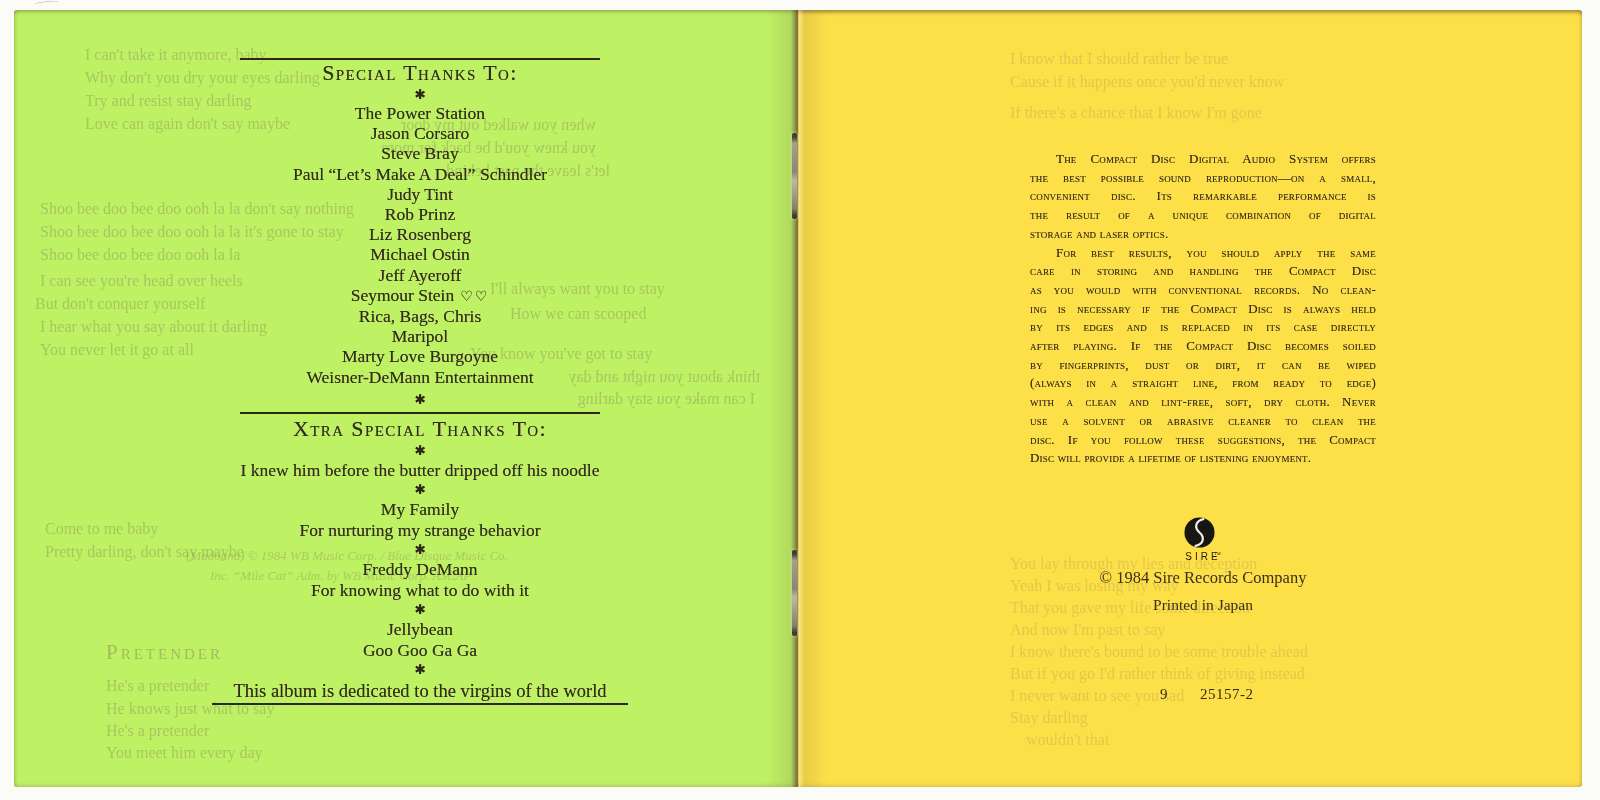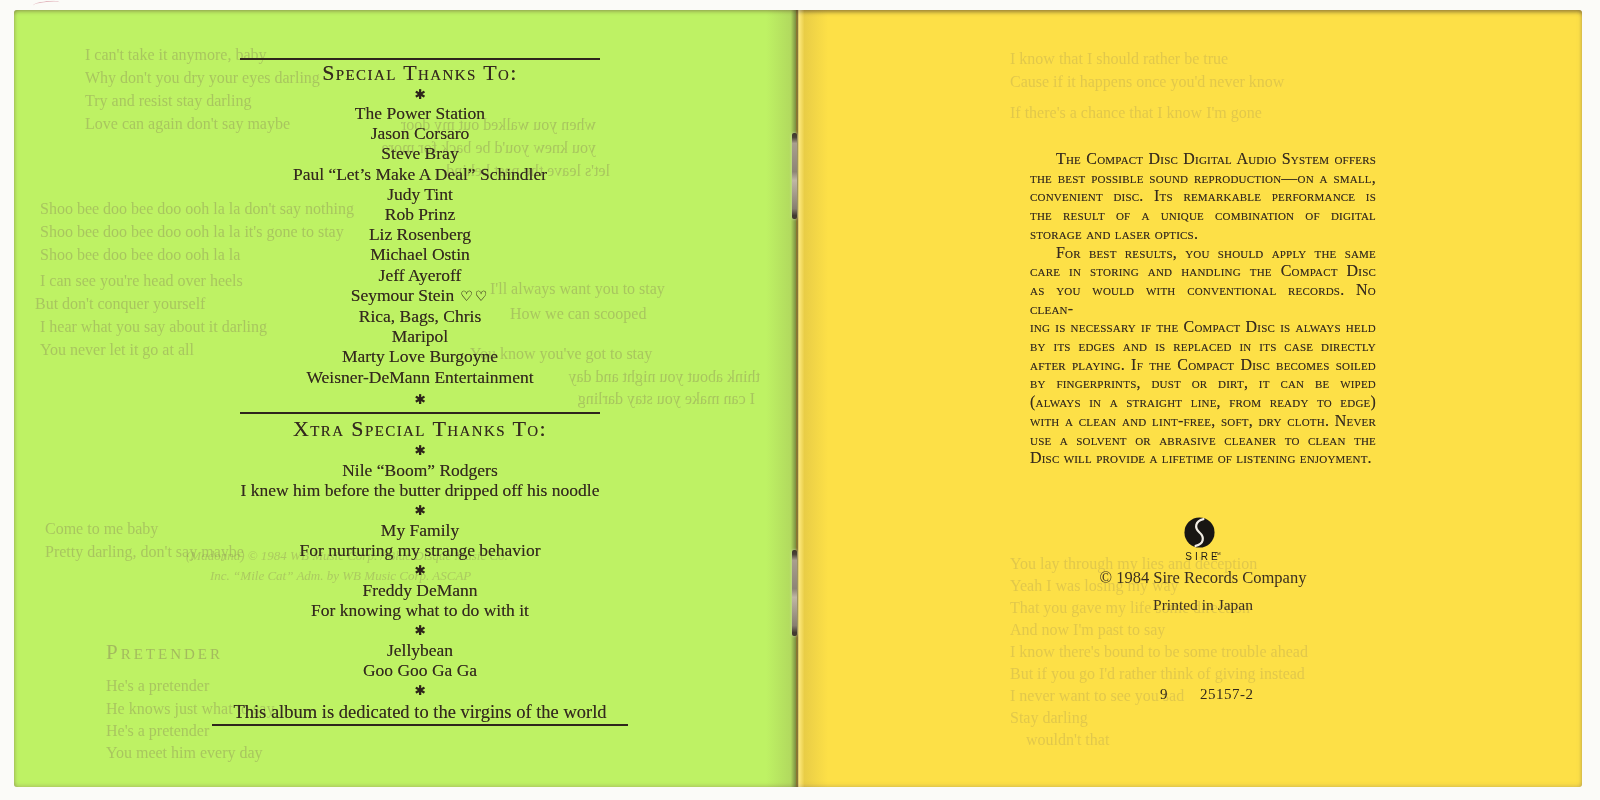--- a/index.html
+++ b/index.html
@@ -41,21 +41,21 @@
   .nm{font-size:17.5px;line-height:20.2px;white-space:nowrap;}
   .grp{margin-top:1px;}
   .grp .nm{line-height:20.5px;}
   .hearts{font-family:"DejaVu Sans",sans-serif;font-size:14px;font-weight:bold;
     letter-spacing:2px;margin-left:6px;}
   .dedication{font-size:18.5px;line-height:22px;margin-top:2px;white-space:nowrap;}
   .ded-rule{margin-top:1px;width:416px;}
   .rule.pre-xtra{margin-top:4px;}
 
   
-  .cd-text{position:absolute;left:234px;top:140px;width:346px;font-size:16px;
+  .cd-text{position:absolute;left:234px;top:140px;width:346px;font-size:13px;
     line-height:18.7px;color:#362b1e;font-variant:small-caps;letter-spacing:.2px;
     text-shadow:0 0 .5px rgba(54,43,30,.5);}
   .cdl{text-align:justify;text-align-last:justify;}
   .cdl.ind{text-indent:26px;}
   .cdl.plast{text-align-last:left;}
 
   .logo-block{position:absolute;left:234px;top:506px;width:346px;text-align:center;color:#2c2318;}
   .sire-tm{font-size:7px;vertical-align:bottom;position:relative;top:6px;left:-2px;color:#3a2f23;}
   .sire-label{font-family:"Liberation Sans","DejaVu Sans",sans-serif;font-size:10px;
     letter-spacing:3px;color:#1c1914;margin-top:-2px;}
@@ -138,21 +138,20 @@
         <div class="nm">Marty Love Burgoyne</div>
         <div class="nm">Weisner-DeMann Entertainment</div>
       </div>
 
       <div class="orn gap">✱</div>
       <div class="rule pre-xtra"></div>
       <h2 class="sc-title second">Xtra Special Thanks To:</h2>
       <div class="orn">✱</div>
 
       <div class="grp">
-        <div class="nm">Nile “Boom” Rodgers</div>
         <div class="nm">I knew him before the butter dripped off his noodle</div>
       </div>
       <div class="orn">✱</div>
 
       <div class="grp">
         <div class="nm">My Family</div>
         <div class="nm">For nurturing my strange behavior</div>
       </div>
       <div class="orn">✱</div>
 
@@ -198,20 +197,21 @@
       <div class="cdl ind">For best results, you should apply the same</div>
       <div class="cdl">care in storing and handling the Compact Disc</div>
       <div class="cdl">as you would with conventional records. No clean-</div>
       <div class="cdl">ing is necessary if the Compact Disc is always held</div>
       <div class="cdl">by its edges and is replaced in its case directly</div>
       <div class="cdl">after playing. If the Compact Disc becomes soiled</div>
       <div class="cdl">by fingerprints, dust or dirt, it can be wiped</div>
       <div class="cdl">(always in a straight line, from ready to edge)</div>
       <div class="cdl">with a clean and lint-free, soft, dry cloth. Never</div>
       <div class="cdl">use a solvent or abrasive cleaner to clean the</div>
+      <div class="cdl">disc. If you follow these suggestions, the Compact</div>
       <div class="cdl plast">Disc will provide a lifetime of listening enjoyment.</div>
     </div>
 
     <div class="logo-block">
       <span><svg width="33" height="33" viewBox="0 0 34 34" aria-hidden="true">
             <circle cx="17" cy="17" r="15.5" fill="#181613"></circle>
             <path d="M21 3.2 C 12.5 5.2, 11.5 12.2, 17 17 C 22.5 21.8, 21.5 28.8, 13 30.8" stroke="#f2eee5" stroke-width="2.3" fill="none" stroke-linecap="round"></path>
           </svg></span><span class="sire-tm">™</span>
       <div class="sire-label">SIRE</div>
     </div>

